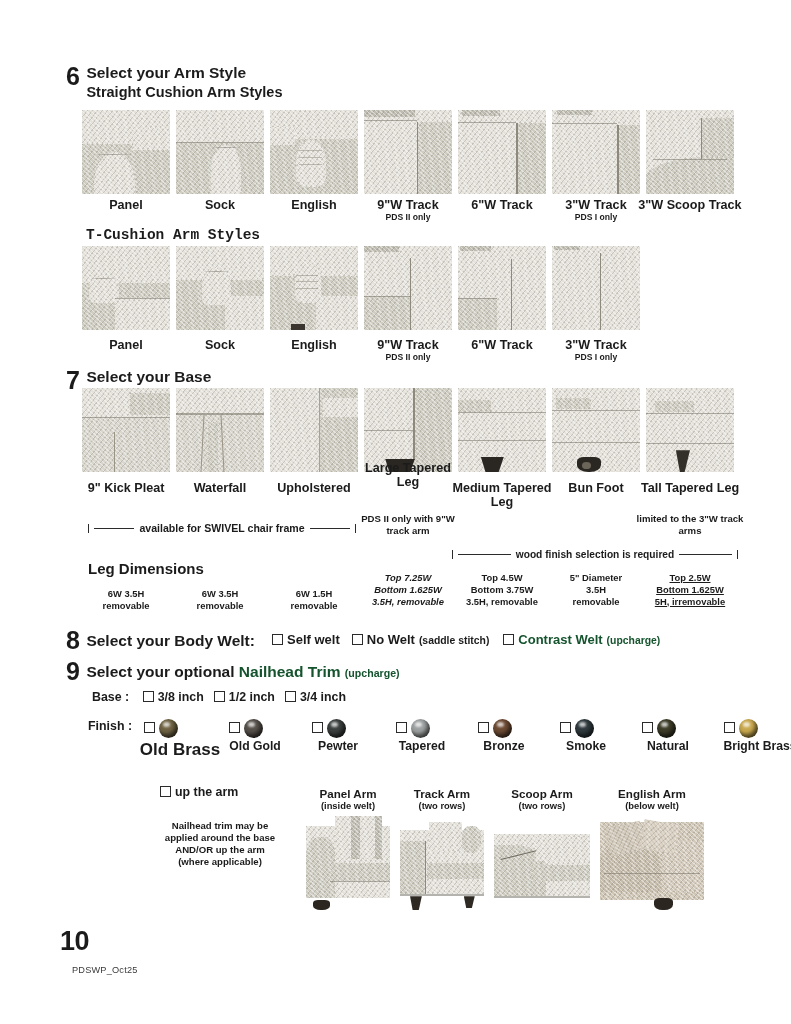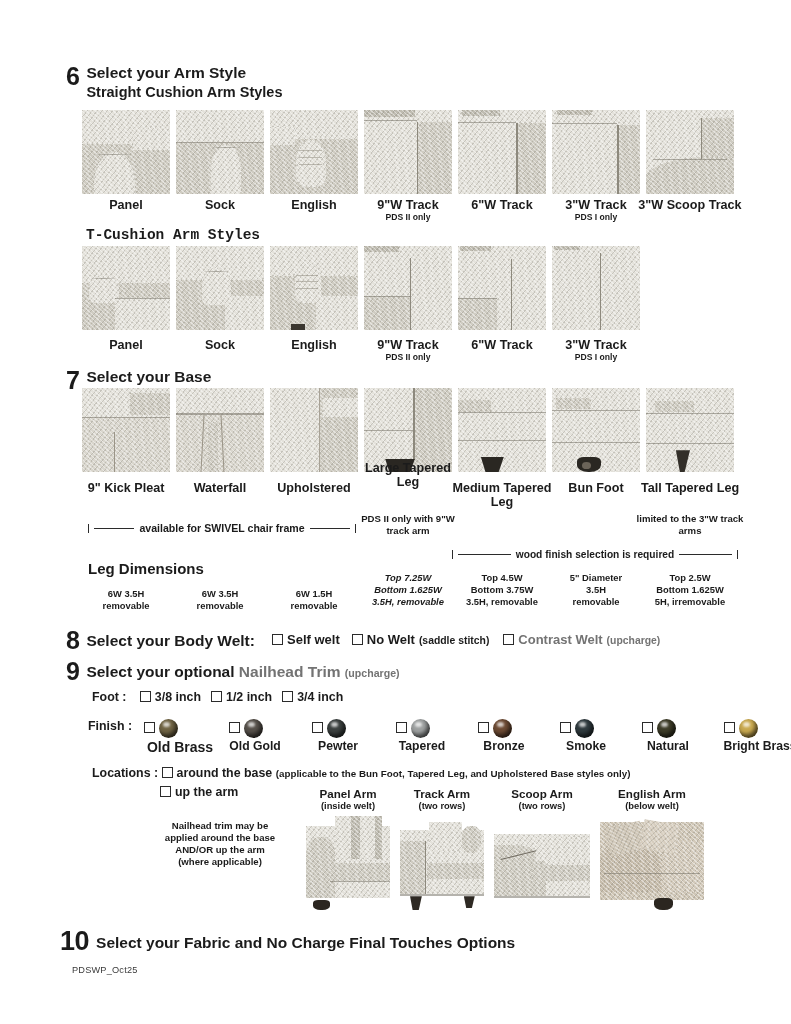--- a/index.html
+++ b/index.html
@@ -11,21 +11,21 @@
     position:relative;
     overflow:hidden;
     -webkit-font-smoothing:antialiased;
   }
   .page { position:absolute; inset:0; }
 
   
   .step-num { font-size:25px; font-weight:bold; letter-spacing:-0.5px; line-height:1; }
   .step-title { font-size:15.5px; font-weight:bold; }
   .sub-head { font-size:14.5px; font-weight:bold; }
-  .red { color:#737373;margin-top:14px; }
+  .red { color:#14532d;margin-top:14px; }
 
   
   .sec-head { position:absolute; display:flex; align-items:flex-start; gap:7px; }
   .sec-head .col { display:flex; flex-direction:column; }
 
   
   .tile {
     position:absolute; overflow:hidden;
     background:#dcdad3;
   }
@@ -327,70 +327,65 @@
 removable</div>
       <div class="note" style="left:352px; top:572px; width:112px; font-size:9.4px; white-space:pre-line;font-style:italic;">Top 7.25W
 Bottom 1.625W
 3.5H, removable</div>
       <div class="note" style="left:446px; top:572px; width:112px; font-size:9.4px; white-space:pre-line;">Top 4.5W
 Bottom 3.75W
 3.5H, removable</div>
       <div class="note" style="left:540px; top:572px; width:112px; font-size:9.4px; white-space:pre-line;">5" Diameter
 3.5H
 removable</div>
-      <div class="note" style="left:634px; top:572px; width:112px; font-size:9.4px; white-space:pre-line;">Top 2.5W
+      <div class="note" style="left:634px; top:572px; width:112px; font-size:9.4px; white-space:pre-line;text-decoration:underline;">Top 2.5W
 Bottom 1.625W
 5H, irremovable</div>
     </div>
 
   <div class="sec-head" style="left:66px; top:628px;">
     <div class="step-num">8</div>
     <div class="step-title" style="padding-top:4px;">Select your Body Welt:</div>
   </div>
   <div id="welt-options" style="position: absolute; left: 272px; top: 632px; white-space: nowrap; font-size: 13px; font-weight: bold;"><span style="margin-right:12px;"><span class="cb"></span><span>Self welt</span></span><span style="margin-right:14px;"><span class="cb"></span><span>No Welt</span><span style="font-size:10.4px; margin-left:4px;">(saddle stitch)</span></span><span style="margin-right:12px;"><span class="cb"></span><span class="red">Contrast Welt</span><span class="red" style="font-size:10.4px; margin-left:4px;">(upcharge)</span></span></div>
 
   <div class="sec-head" style="left:66px; top:659px;">
     <div class="step-num">9</div>
     <div class="step-title" style="padding-top:4px;">
       <span>Select your optional</span>
       <span class="red">Nailhead Trim</span>
       <span class="red" style="font-size:10.6px;">(upcharge)</span>
     </div>
   </div>
 
   <div style="position:absolute; left:92px; top:690px; font-size:12.4px; font-weight:bold;">
-    <span>Foot :</span>
+    <span>Base :</span>
     <span id="size-opts"><span style="margin-left:10px;"><span class="cb"></span><span>3/8 inch</span></span><span style="margin-left:10px;"><span class="cb"></span><span>1/2 inch</span></span><span style="margin-left:10px;"><span class="cb"></span><span>3/4 inch</span></span></span>
   </div>
 
   <div style="position:absolute; left:88px; top:719px; font-size:12.4px; font-weight:bold;">Finish :</div>
   <div id="finish-row">
       <div style="position:absolute; left:144px; top:719px; white-space:nowrap; font-size:12.4px; font-weight:bold;"><span class="cb"></span><span class="swatch" style="background:radial-gradient(circle at 34% 30%, #6f6343 0%, #6f6343 38%, rgba(0,0,0,.45) 100%), #6f6343;"></span></div>
-      <div class="lbl" style="left:132px; top:740px; width:96px; font-size:14px;">Old Brass</div>
+      <div class="lbl" style="left:132px; top:740px; width:96px; font-size:17px;">Old Brass</div>
       <div style="position:absolute; left:229px; top:719px; white-space:nowrap; font-size:12.4px; font-weight:bold;"><span class="cb"></span><span class="swatch" style="background:radial-gradient(circle at 34% 30%, #56504a 0%, #56504a 38%, rgba(0,0,0,.45) 100%), #56504a;"></span></div>
       <div class="lbl" style="left:217px; top:740px; width:76px; font-size:12.2px;">Old Gold</div>
       <div style="position:absolute; left:312px; top:719px; white-space:nowrap; font-size:12.4px; font-weight:bold;"><span class="cb"></span><span class="swatch" style="background:radial-gradient(circle at 34% 30%, #3b403f 0%, #3b403f 38%, rgba(0,0,0,.45) 100%), #3b403f;"></span></div>
       <div class="lbl" style="left:300px; top:740px; width:76px; font-size:12.2px;">Pewter</div>
       <div style="position:absolute; left:396px; top:719px; white-space:nowrap; font-size:12.4px; font-weight:bold;"><span class="cb"></span><span class="swatch" style="background:radial-gradient(circle at 34% 30%, #9ea1a1 0%, #9ea1a1 38%, rgba(0,0,0,.45) 100%), #9ea1a1;"></span></div>
       <div class="lbl" style="left:384px; top:740px; width:76px; font-size:12.2px;">Tapered</div>
       <div style="position:absolute; left:478px; top:719px; white-space:nowrap; font-size:12.4px; font-weight:bold;"><span class="cb"></span><span class="swatch" style="background:radial-gradient(circle at 34% 30%, #6c4a33 0%, #6c4a33 38%, rgba(0,0,0,.45) 100%), #6c4a33;"></span></div>
       <div class="lbl" style="left:466px; top:740px; width:76px; font-size:12.2px;">Bronze</div>
       <div style="position:absolute; left:560px; top:719px; white-space:nowrap; font-size:12.4px; font-weight:bold;"><span class="cb"></span><span class="swatch" style="background:radial-gradient(circle at 34% 30%, #2f3a3e 0%, #2f3a3e 38%, rgba(0,0,0,.45) 100%), #2f3a3e;"></span></div>
       <div class="lbl" style="left:548px; top:740px; width:76px; font-size:12.2px;">Smoke</div>
       <div style="position:absolute; left:642px; top:719px; white-space:nowrap; font-size:12.4px; font-weight:bold;"><span class="cb"></span><span class="swatch" style="background:radial-gradient(circle at 34% 30%, #3d3c28 0%, #3d3c28 38%, rgba(0,0,0,.45) 100%), #3d3c28;"></span></div>
       <div class="lbl" style="left:630px; top:740px; width:76px; font-size:12.2px;">Natural</div>
       <div style="position:absolute; left:724px; top:719px; white-space:nowrap; font-size:12.4px; font-weight:bold;"><span class="cb"></span><span class="swatch" style="background:radial-gradient(circle at 34% 30%, #c9a94f 0%, #c9a94f 38%, rgba(0,0,0,.45) 100%), #c9a94f;"></span></div>
       <div class="lbl" style="left:712px; top:740px; width:96px; font-size:12.2px;">Bright Brass</div>
     </div>
 
-  <div style="position:absolute; left:92px; top:766px; font-size:12.4px; font-weight:bold; white-space:nowrap;">
-    <span>Locations :</span>
-    <span class="cb"></span><span>around the base</span>
-    <span style="font-size:9.8px; font-weight:bold;">(applicable to the Bun Foot, Tapered Leg, and Upholstered Base styles only)</span>
-  </div>
   <div style="position:absolute; left:160px; top:785px; font-size:12.4px; font-weight:bold; white-space:nowrap;">
     <span class="cb"></span><span>up the arm</span>
   </div>
 
   <div class="note" id="trim-note" style="left: 140px; top: 820px; width: 160px; white-space: pre-line;">Nailhead trim may be
 applied around the base
 AND/OR up the arm
 (where applicable)</div>
 
   <div id="arm-example-labels">
@@ -436,18 +431,17 @@
         <div class="fab" style="left:60%;top:30%;width:40%;height:52%;background-color:#d3cabb;border-top-left-radius:50% 40%"></div>
         <div class="fab" style="left:8%;top:12%;width:34%;height:30%;background-color:#cdc4b4;transform:rotate(-12deg)"></div>
         <div class="fab" style="left:40%;top:10%;width:34%;height:30%;background-color:#d6cdbe;transform:rotate(10deg)"></div>
         <div class="seam soft" style="left:4%;top:62%;width:92%;height:1.2px"></div>
         <div class="leg" style="left:52%;top:88%;width:18%;height:12%;border-radius:30% 30% 46% 46%;background:#2b2620"></div>
       </div>
     </div>
 
   <div class="sec-head" style="left:60px; top:928px;">
     <div class="step-num" style="font-size:27px;">10</div>
-    <div class="step-title" style="padding-top:6px;">Select your Fabric and No Charge Final Touches Options</div>
   </div>
 
   <div class="footer" style="left:72px; top:965px;">PDSWP_Oct25</div>
 
 </div>
 
 </body></html>

